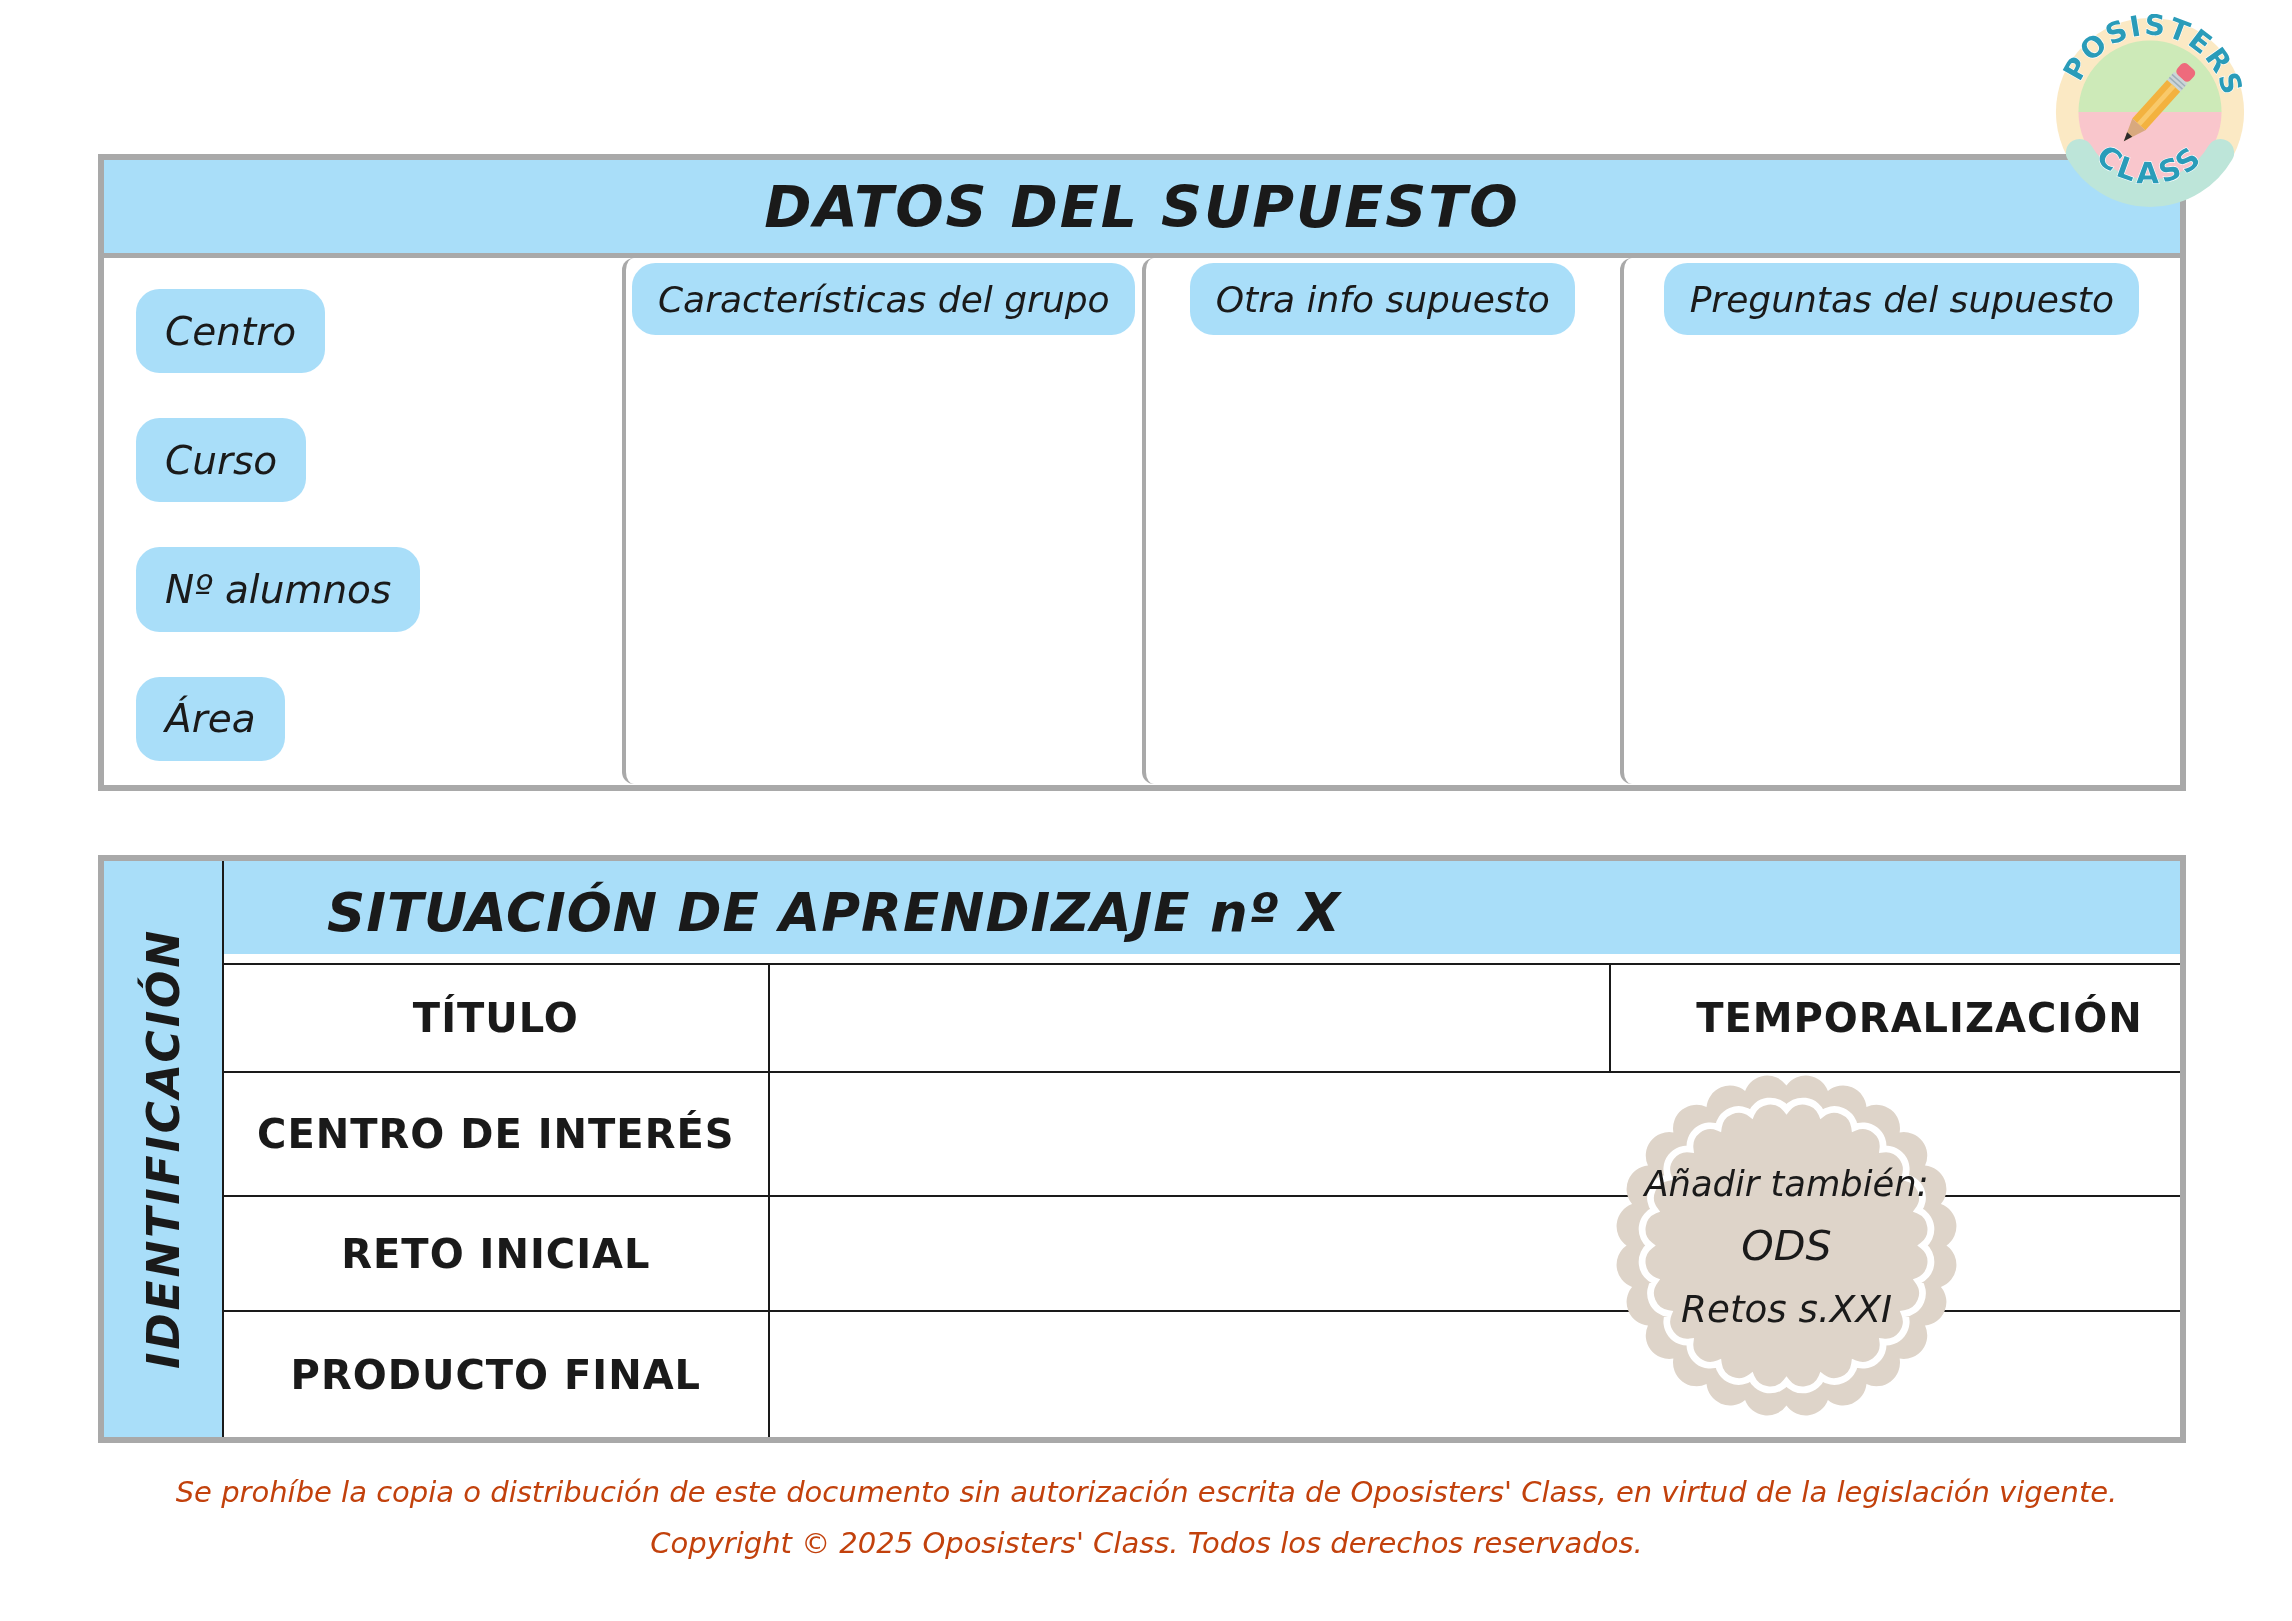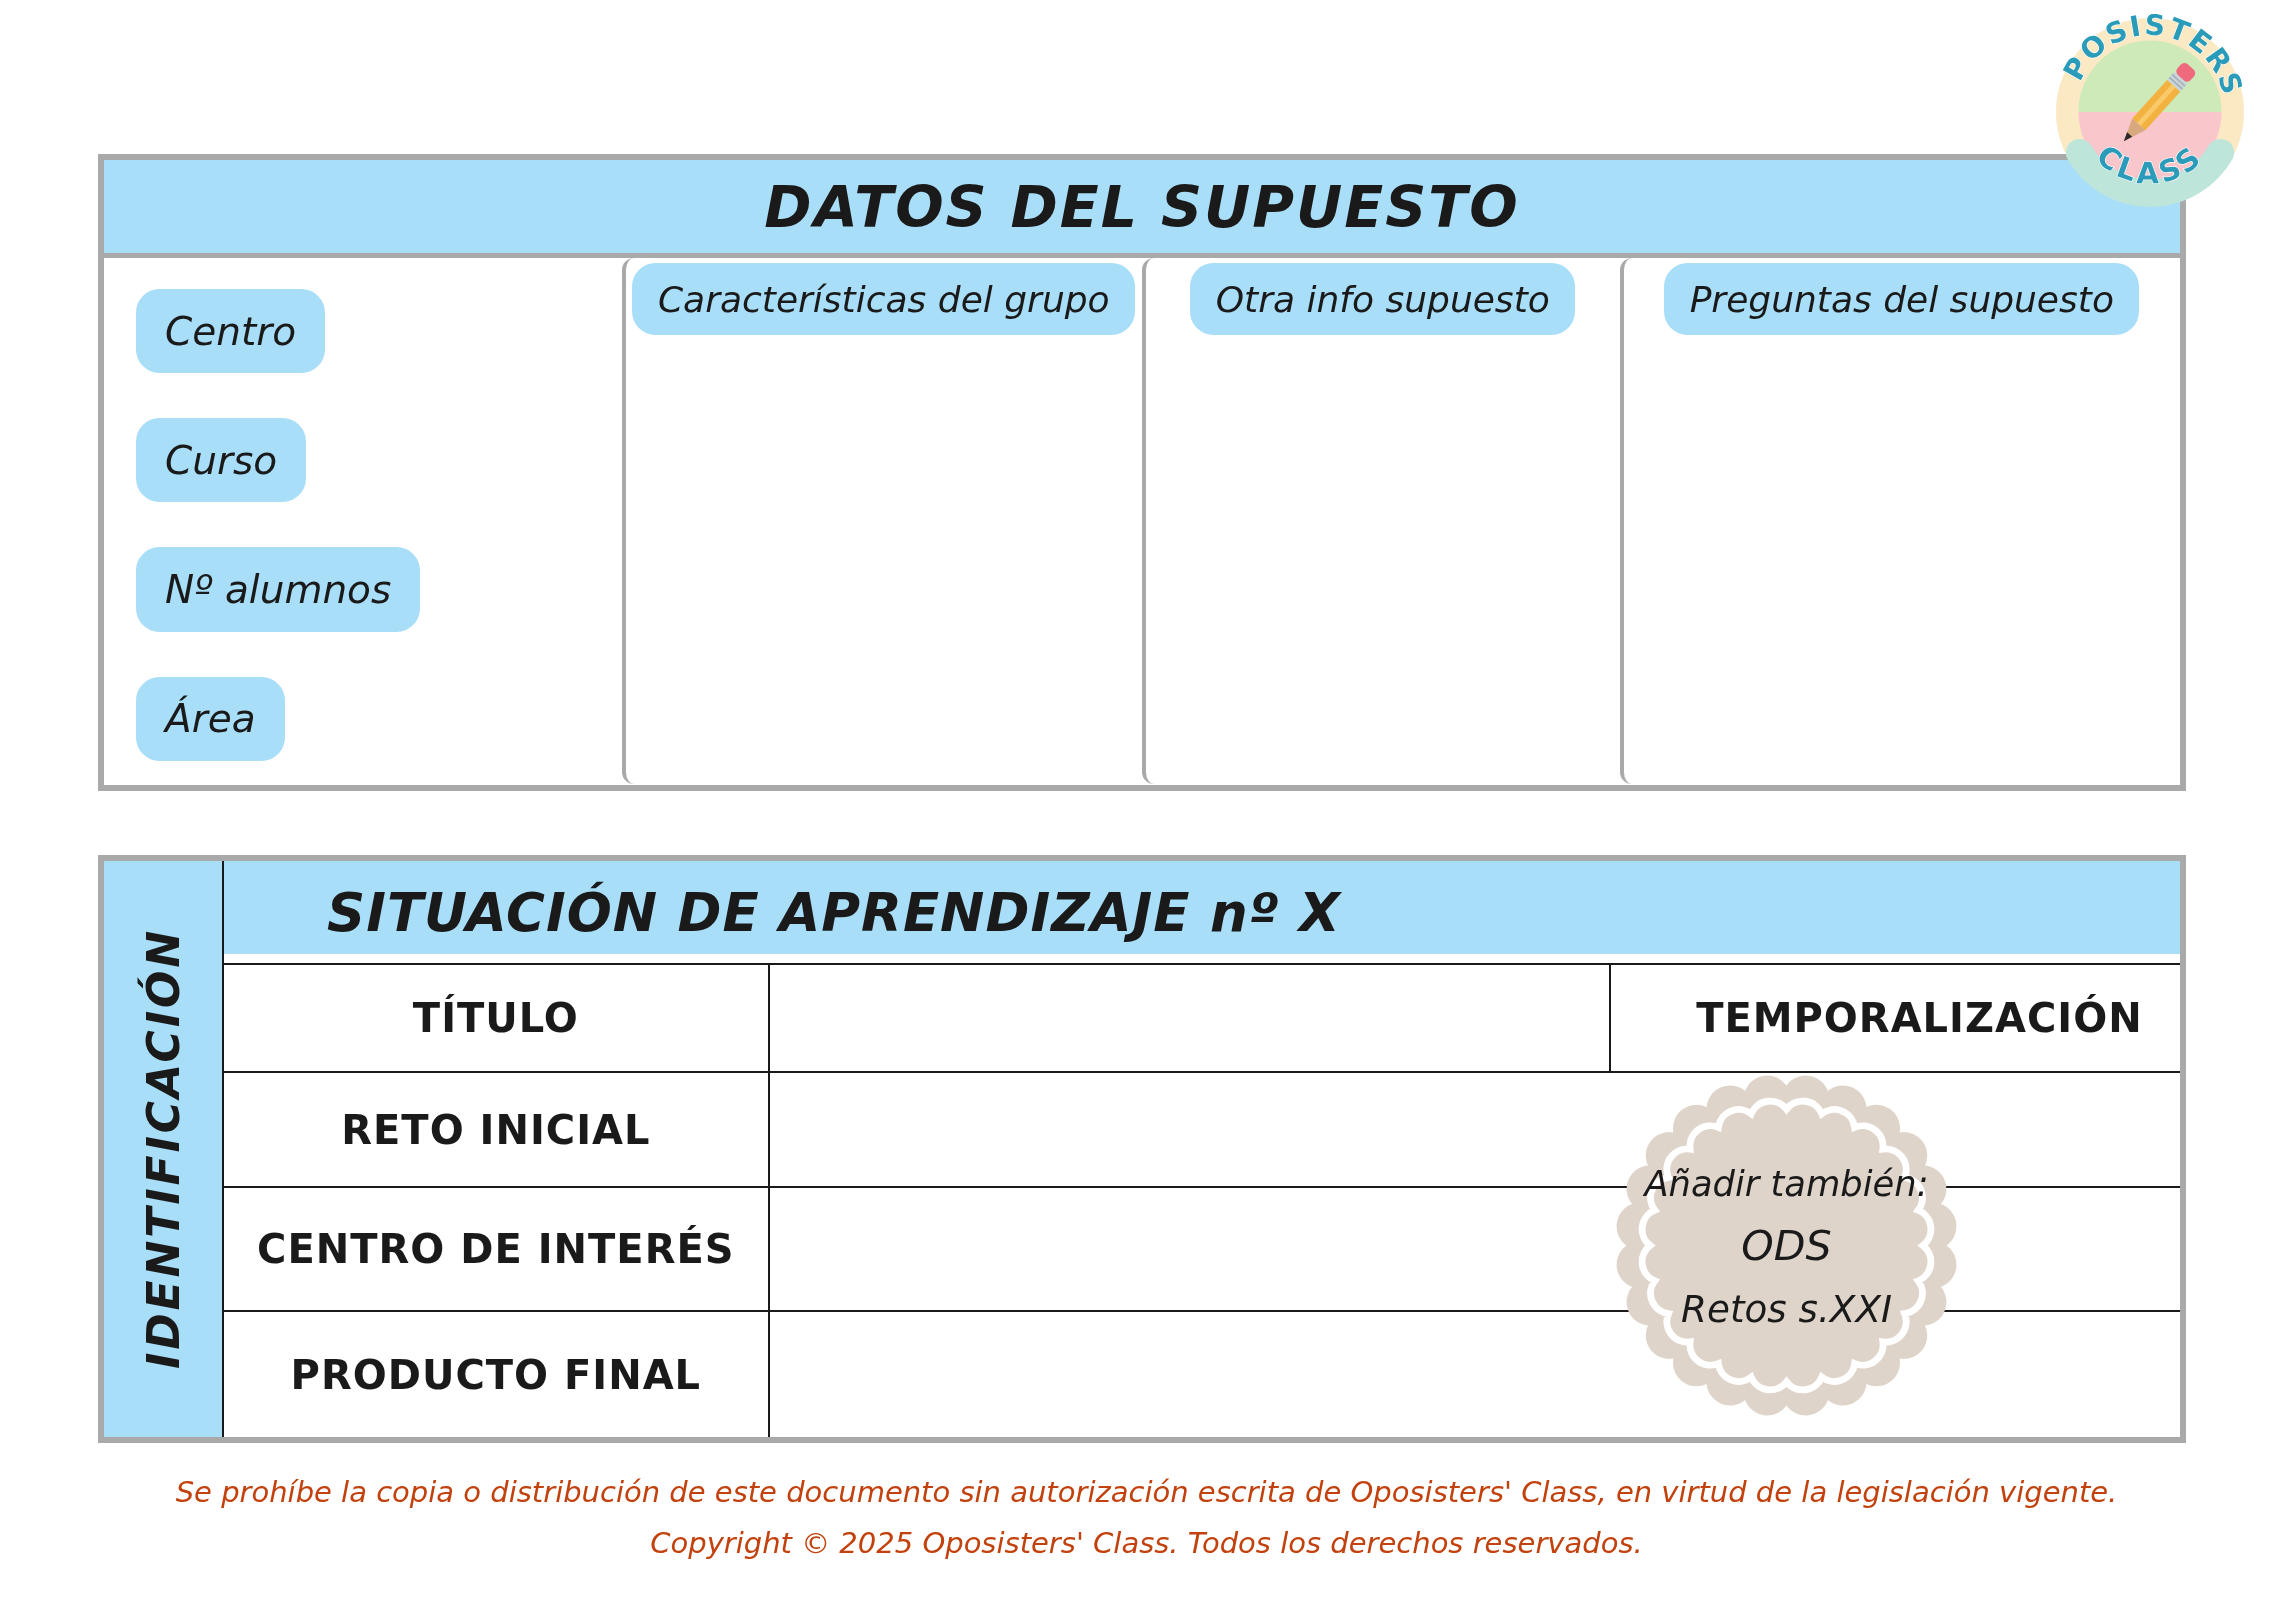--- a/index.html
+++ b/index.html
@@ -148,27 +148,27 @@
     </div>
     <div class="sda-main">
       <div class="sda-header">SITUACIÓN DE APRENDIZAJE nº X</div>
 
       <div class="sda-row h110">
         <div class="cell lbl">TÍTULO</div>
         <div class="cell mid"></div>
         <div class="cell tmp">TEMPORALIZACIÓN</div>
       </div>
 
-      <div class="sda-row h117">
-        <div class="cell lbl">RETO INICIAL</div>
+      <div class="sda-row h127">
+        <div class="cell lbl">CENTRO DE INTERÉS</div>
         <div class="cell rest"></div>
       </div>
 
-      <div class="sda-row h127">
-        <div class="cell lbl">CENTRO DE INTERÉS</div>
+      <div class="sda-row h117">
+        <div class="cell lbl">RETO INICIAL</div>
         <div class="cell rest"></div>
       </div>
 
       <div class="sda-row last">
         <div class="cell lbl">PRODUCTO FINAL</div>
         <div class="cell rest"></div>
       </div>
 
       <div class="badge">
         <svg viewBox="0 0 370 370">

